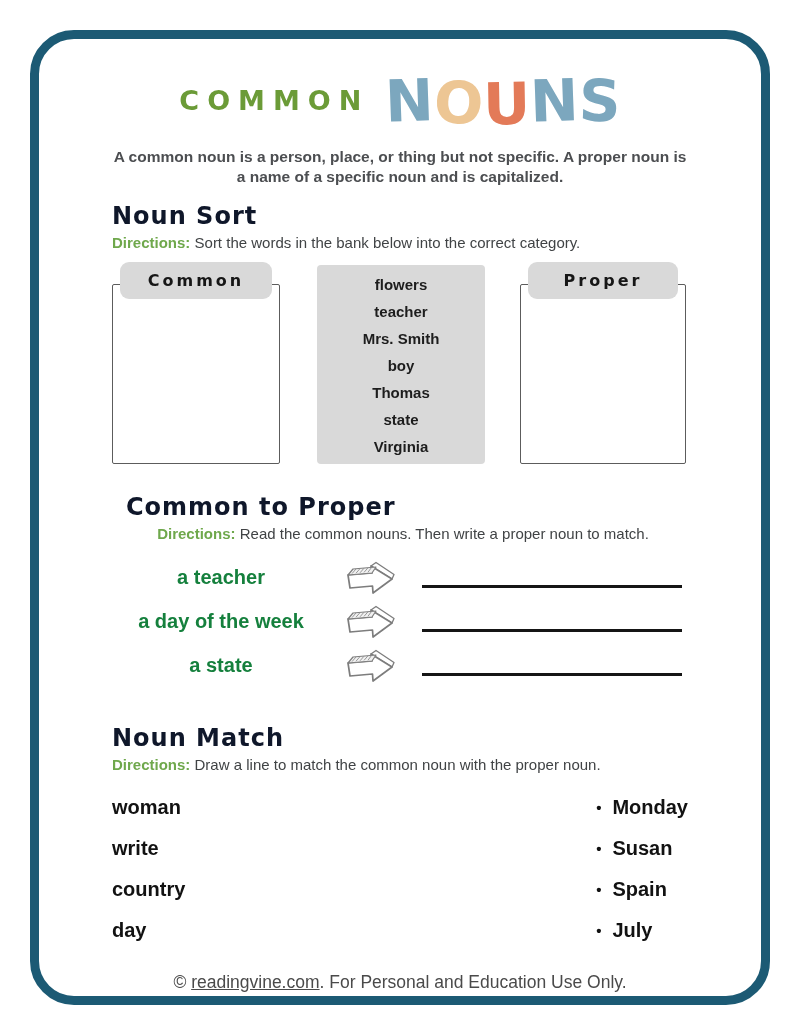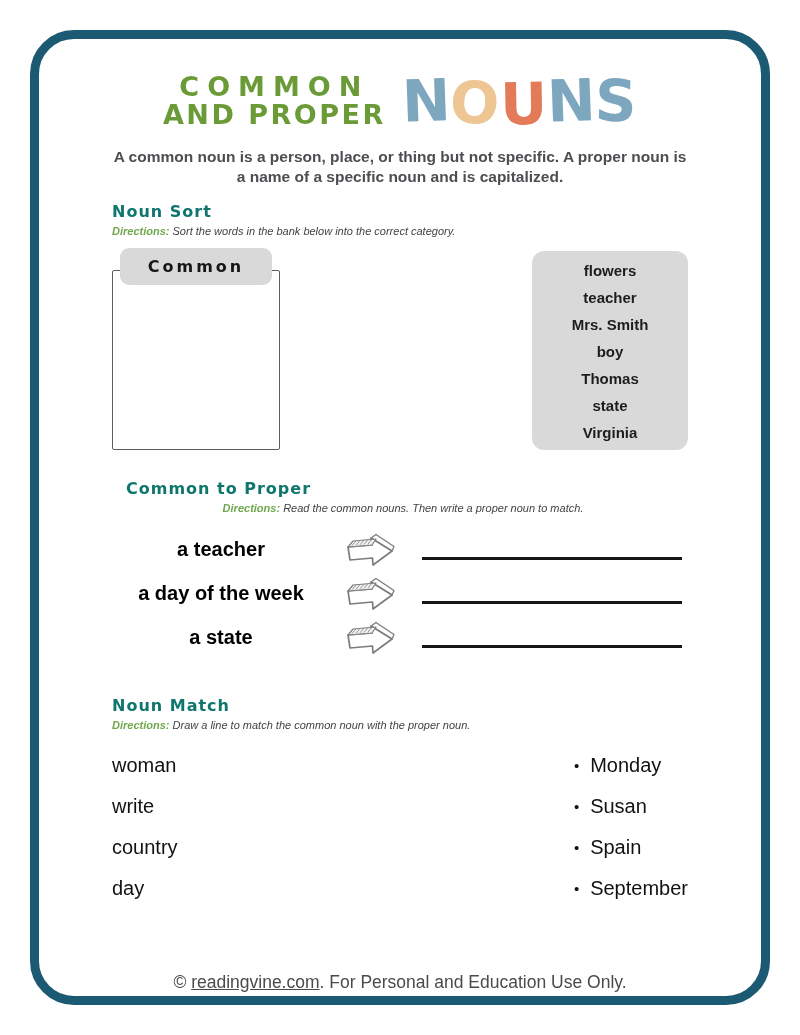--- a/index.html
+++ b/index.html
@@ -24,75 +24,74 @@
   .title-nouns span:nth-child(1){ transform:rotate(-2deg); }
   .title-nouns span:nth-child(2){ transform:rotate(3deg) translateY(2px); }
   .title-nouns span:nth-child(3){ transform:rotate(-1deg) translateY(3px); }
   .title-nouns span:nth-child(4){ transform:rotate(-2deg); }
   .title-nouns span:nth-child(5){ transform:rotate(2deg); }
 
   .intro { margin-top:7px; text-align:center; font-size:15.5px; font-weight:600;
            color:#4c4e51; line-height:1.32; }
 
   
-  .sec-h { font-family:"DejaVu Sans", sans-serif; font-weight:bold; font-size:16px;
-           color:#0f766e; letter-spacing:1px; margin:0; }
+  .sec-h { font-family:"DejaVu Sans", sans-serif; font-weight:bold; font-size:24px;
+           color:#0f172a; letter-spacing:1px; margin:0; }
   .h-sort  { margin-top:14px; }
   .h-c2p   { margin-top:26px; margin-left:14px; }
   .h-match { margin-top:36px; }
-  .directions { font-size:11px; margin-top:3px; line-height:1.3;font-style:italic; }
+  .directions { font-size:15px; margin-top:3px; line-height:1.3; }
   .dir-label { color:#6fa84c; font-weight:bold; }
   .dir-text  { color:#404345; font-weight:500; }
   .d-c2p { margin-left:6px;text-align:center; }
 
   
   .sort-row { margin-top:10px; height:205px; display:flex; justify-content:space-between; }
   .sort-col { position:relative; width:170px; }
   .sort-box { position:absolute; top:22px; bottom:3px; left:0; right:2px;
               border:1.5px solid #5c5c5c; border-radius:2px; background:#fff; }
   .sort-label { position:absolute; top:0; left:8px; right:10px; height:37px; z-index:1;
               background:#d9d9d9; border-radius:9px; display:flex; align-items:center; justify-content:center;
               font-family:"DejaVu Sans", sans-serif; font-weight:bold; font-size:16px;
               letter-spacing:3px; color:#161616; }
-  .word-bank { width:156px; height:199px; margin-top:3px; background:#d9d9d9; border-radius:12px;
+  .word-bank { width:168px; height:199px; margin-top:3px; background:#d9d9d9; border-radius:4px;
               display:flex; flex-direction:column; justify-content:space-between;
               align-items:center; padding:11px 4px 9px; }
   .word-bank div { font-size:15px; font-weight:bold; color:#1d1d1d; }
 
   
   .c2p-rows { margin-top:12px; }
   .c2p-row { display:flex; align-items:center; height:44px; }
-  .c2p-label { width:218px; text-align:center; font-size:20px; font-weight:600; color:#000000; }
+  .c2p-label { width:218px; text-align:center; font-size:20px; font-weight:600; color:#15803d; }
   .c2p-arrow { width:52px; height:40px; margin-left:14px; flex:none; }
   .c2p-line { flex:1; margin-left:26px; margin-right:6px; border-bottom:3px solid #151515;
               transform:translateY(9px); }
 
   
   .match-grid { margin-top:13px; display:flex; justify-content:space-between; }
   .match-col { display:flex; flex-direction:column; }
   .match-item { height:41px; display:flex; align-items:center;
-                font-size:20px; font-weight:normal; color:#121212; }
+                font-size:20px; font-weight:bold; color:#121212; }
   .match-item .bullet { font-size:15px; margin-right:11px; color:#111; }
 
   
   .footer { position:absolute; bottom:42px; left:0; width:800px; text-align:center;
             font-size:17.5px; color:#4a4a4a; }
   .footer a { color:#4a4a4a; text-decoration:underline; cursor:pointer; }
 </style>
 </head>
 <body>
 
 <div class="page-border" style="border-color: rgb(28, 90, 116);"></div>
 
 <div class="content">
 
   <div class="title-row">
     <div class="title-green" style="color: rgb(107, 155, 55);">
       <div class="tg1">COMMON</div>
-      <div class="tg2">AND PROPER</div>
     </div>
     <div class="title-nouns">
       <span style="color: rgb(124, 167, 190);">N</span>
       <span style="color: rgb(237, 198, 148);">O</span>
       <span style="color: rgb(227, 122, 88);">U</span>
       <span style="color: rgb(124, 167, 190);">N</span>
       <span style="color: rgb(124, 167, 190);">S</span>
     </div>
   </div>
 
@@ -110,20 +109,24 @@
       <div class="sort-box"></div>
     </div>
     <div class="word-bank">
       <div>flowers</div>
       <div>teacher</div>
       <div>Mrs. Smith</div>
       <div>boy</div>
       <div>Thomas</div>
       <div>state</div>
       <div>Virginia</div>
+    </div>
+    <div class="sort-col" style="width:168px;">
+      <div class="sort-label">Proper</div>
+      <div class="sort-box"></div>
     </div>
   </div>
 
   <h2 class="sec-h h-c2p">Common to Proper</h2>
   <div class="directions d-c2p">
     <span class="dir-label">Directions:</span>
     <span class="dir-text">Read the common nouns. Then write a proper noun to match.</span>
   </div>
 
   <div class="c2p-rows">
@@ -198,21 +201,21 @@
       <div class="match-item">
         <span class="bullet">•</span>
         <span>Susan</span>
       </div>
       <div class="match-item">
         <span class="bullet">•</span>
         <span>Spain</span>
       </div>
       <div class="match-item">
         <span class="bullet">•</span>
-        <span>September</span>
+        <span>July</span>
       </div>
     </div>
   </div>
 
 </div>
 
 <div class="footer">
   <span>© </span><a>readingvine.com</a><span>. For Personal and Education Use Only.</span>
 </div>
 

